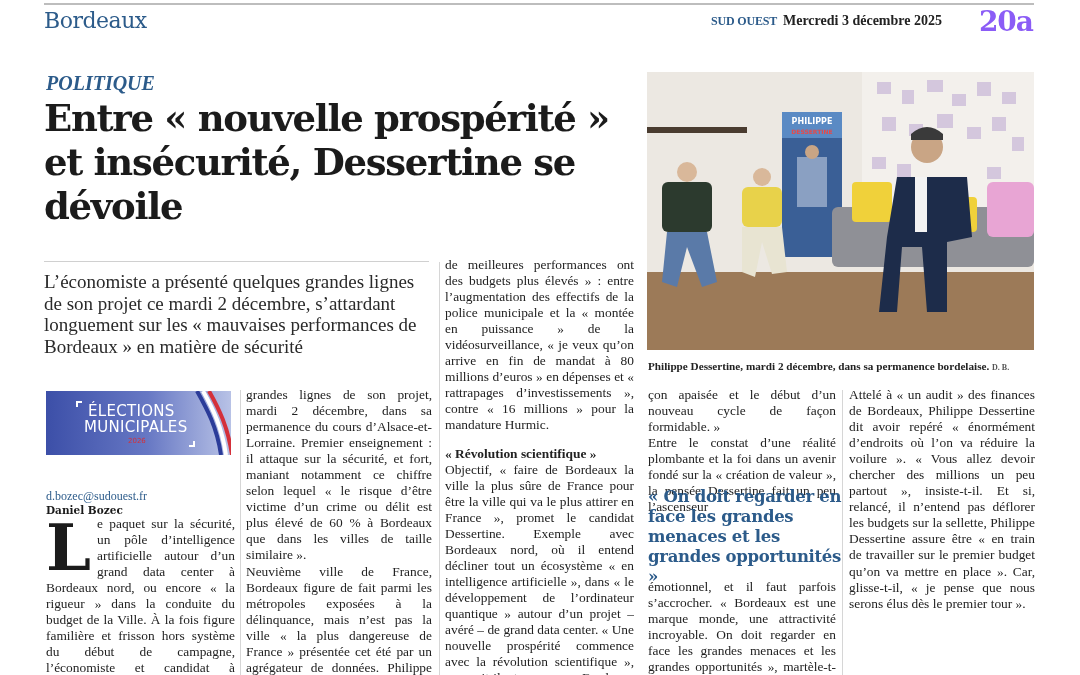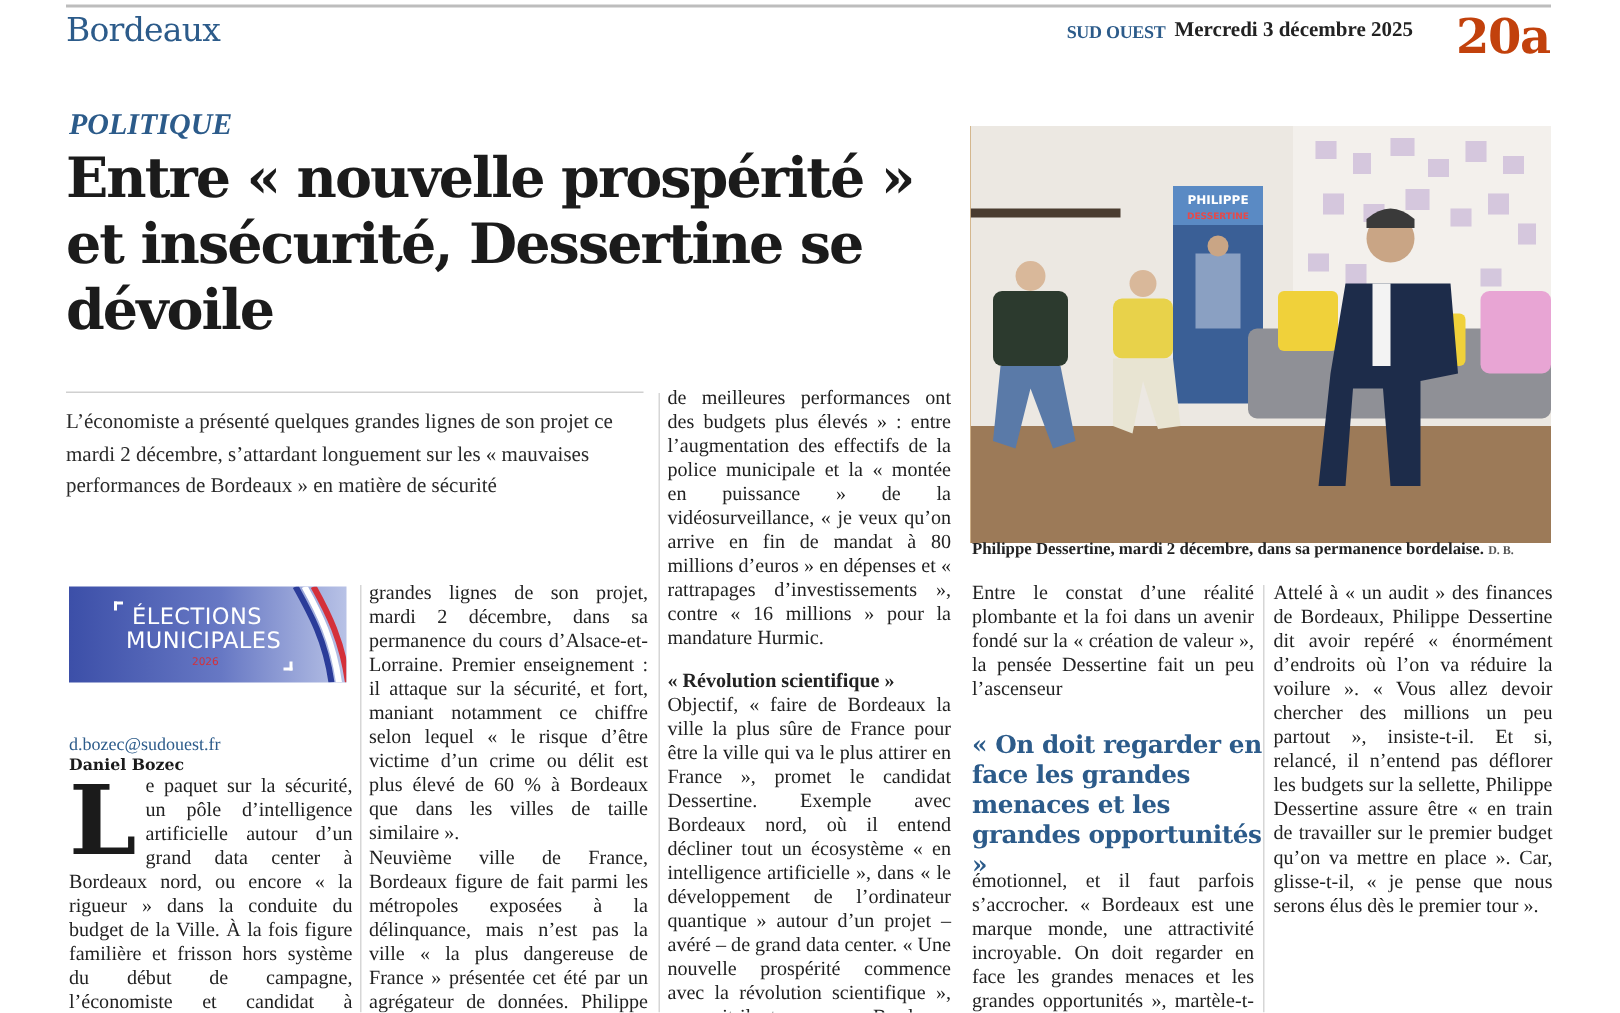--- a/index.html
+++ b/index.html
@@ -4,27 +4,27 @@
 <style>
   * { box-sizing: border-box; margin: 0; padding: 0; }
   html, body { width: 1080px; height: 675px; overflow: hidden; background: #ffffff; }
   body { position: relative; font-family: "DejaVu Serif", serif; color: #1b1b1b; }
 
   .top-rule { position: absolute; left: 44px; top: 3px; width: 990px; height: 2px; background: #bdbdbd; }
   .section-name { position: absolute; left: 44px; top: 8px; font-family: "DejaVu Serif", serif; font-weight: normal; font-size: 22px; color: #2c5b8a; letter-spacing: -0.5px; }
   .masthead { position: absolute; right: 138px; top: 13px; display: flex; align-items: flex-end; gap: 6px; }
   .brand { font-family: "Liberation Serif", serif; font-weight: bold; font-size: 12px; color: #2c5b8a; letter-spacing: -0.2px; }
   .date { font-family: "Liberation Serif", serif; font-weight: bold; font-size: 14px; color: #222; }
-  .page-num { position: absolute; right: 47px; top: 5px; font-family: "DejaVu Serif", serif; font-weight: bold; font-size: 32px; color: #c2410c; letter-spacing: -1px; }
+  .page-num { position: absolute; right: 47px; top: 5px; font-family: "DejaVu Serif", serif; font-weight: bold; font-size: 28px; color: #8b5cf6; letter-spacing: -1px; }
 
   .kicker { position: absolute; left: 46px; top: 72px; font-family: "Liberation Serif", serif; font-style: italic; font-weight: bold; font-size: 20px; color: #2c5b8a; text-align: right; }
   .headline { position: absolute; left: 44px; top: 96px; width: 590px; font-family: "DejaVu Serif", serif; font-weight: bold; font-size: 37px; line-height: 44px; color: #1b1b1b; letter-spacing: -1.3px; }
 
   .lead-rule { position: absolute; left: 44px; top: 261px; width: 385px; height: 1px; background: #d0d0d0; }
-  .lead { position: absolute; left: 44px; top: 271px; width: 390px; font-family: "Liberation Serif", serif; font-size: 14px; line-height: 21.5px; color: #2a2a2a; }
+  .lead { position: absolute; left: 44px; top: 271px; width: 390px; font-family: "Liberation Serif", serif; font-size: 19px; line-height: 21.5px; color: #2a2a2a; }
 
   .col { position: absolute; font-family: "Liberation Serif", serif; font-size: 13.4px; line-height: 16.05px; color: #222; text-align: justify; hyphens: manual; }
   .col p { text-indent: 0; }
   .col1 { left: 46px; top: 516px; width: 189px; }
   .col2 { left: 246px; top: 387px; width: 186px; }
   .col3 { left: 445px; top: 257px; width: 189px; }
   .col4 { left: 648px; top: 387px; width: 188px; }
   .col5 { left: 849px; top: 387px; width: 186px; }
 
   .dropcap { float: left; font-family: "DejaVu Serif", serif; font-weight: bold; font-size: 64px; line-height: 56px; margin: 4px 6px 0 0; color: #1b1b1b; }
@@ -37,21 +37,21 @@
   .elections-banner .title1 { position: absolute; left: 42px; top: 12px; font-family: "DejaVu Sans", sans-serif; font-size: 15px; color: #fff; letter-spacing: 0.3px; line-height: 16px; }
   .elections-banner .title2 { position: absolute; left: 38px; top: 28px; font-family: "DejaVu Sans", sans-serif; font-size: 15px; color: #fff; letter-spacing: 0.3px; line-height: 16px; }
   .elections-banner .year { position: absolute; left: 82px; top: 46px; font-family: "DejaVu Sans", sans-serif; font-size: 7px; color: #d4303a; font-weight: normal; }
   .elections-banner svg { position: absolute; right: 0; top: 0; }
 
   .byline { position: absolute; left: 46px; top: 476px; font-family: "DejaVu Serif", serif; font-weight: bold; font-size: 10.5px; color: #1b1b1b; margin-top: 28px; }
   .email { position: absolute; left: 46px; top: 489px; font-family: "Liberation Serif", serif; font-size: 12px; color: #2c5b8a; }
 
   .col-rule { position: absolute; width: 1px; background: #d6d6d6; }
 
-  .photo { position: absolute; left: 647px; top: 84px; width: 387px; height: 278px; overflow: hidden; background: #a16207; }
+  .photo { position: absolute; left: 647px; top: 72px; width: 387px; height: 278px; overflow: hidden; background: #a16207; }
   .caption { position: absolute; left: 648px; top: 360px; font-family: "Liberation Serif", serif; font-weight: bold; font-size: 11.2px; color: #222; }
   .caption .credit { font-weight: bold; font-size: 8px; color: #555; }
 
   .pullquote { position: absolute; left: 648px; top: 487px; width: 195px; font-family: "DejaVu Serif", serif; font-weight: bold; font-size: 16.5px; line-height: 20px; color: #2c5b8a; letter-spacing: -0.3px; }
   .col4b { left: 648px; top: 579px; width: 188px; }
 </style>
 </head>
 <body>
 
 <div class="top-rule"></div>
@@ -148,20 +148,21 @@
     <circle cx="115" cy="105" r="9" fill="#d9b89a"></circle>
     <path d="M95 155 L135 155 L140 200 L125 202 L115 170 L108 205 L95 200 Z" fill="#e8e4d2"></path>
   </svg>
 </div>
 <div class="caption">
   <span>Philippe Dessertine, mardi 2 décembre, dans sa permanence bordelaise.</span>
   <span class="credit">D. B.</span>
 </div>
 
 <div class="col col4">
+  <p>çon apaisée et le début d’un nouveau cycle de façon formidable. »</p>
   <p>Entre le constat d’une réalité plombante et la foi dans un avenir fondé sur la « création de valeur », la pensée Dessertine fait un peu l’ascenseur</p>
 </div>
 
 <div class="pullquote">« On doit regarder en face les grandes menaces et les grandes opportunités »</div>
 
 <div class="col col4b">
   <p>émotionnel, et il faut parfois s’accrocher. « Bordeaux est une marque monde, une attractivité incroyable. On doit regarder en face les grandes menaces et les grandes opportunités », martèle-t-il encore. Au rayon si-</p>
 </div>
 
 <div class="col-rule" style="left:842px; top:390px; height:285px;"></div>

